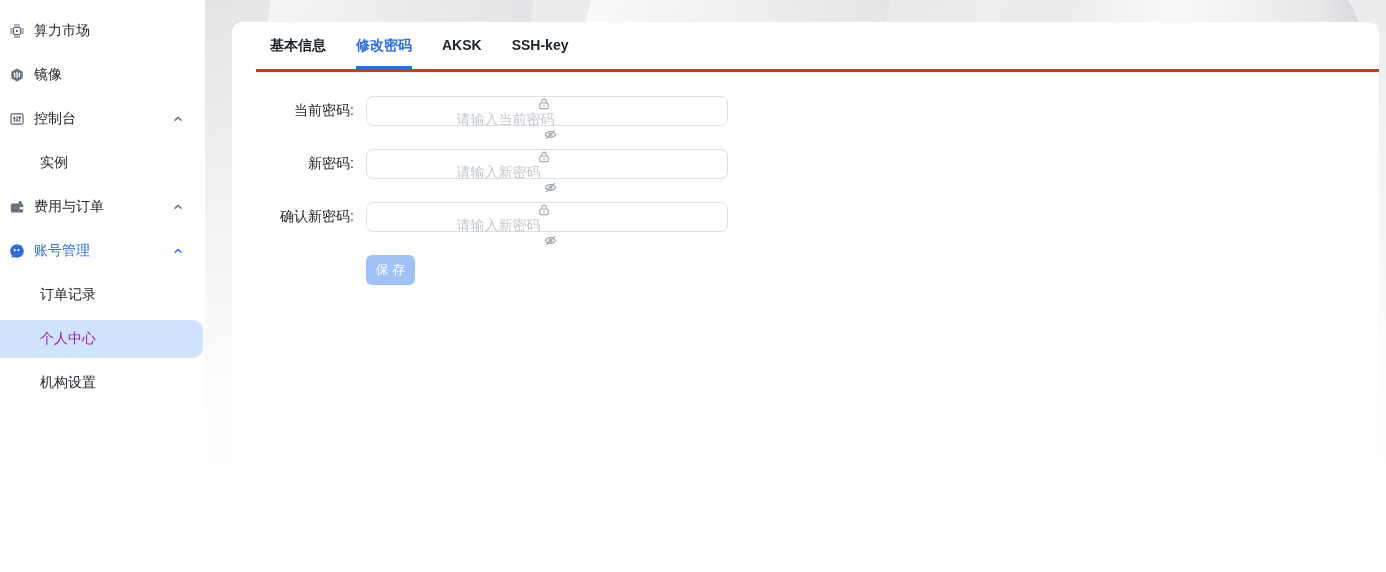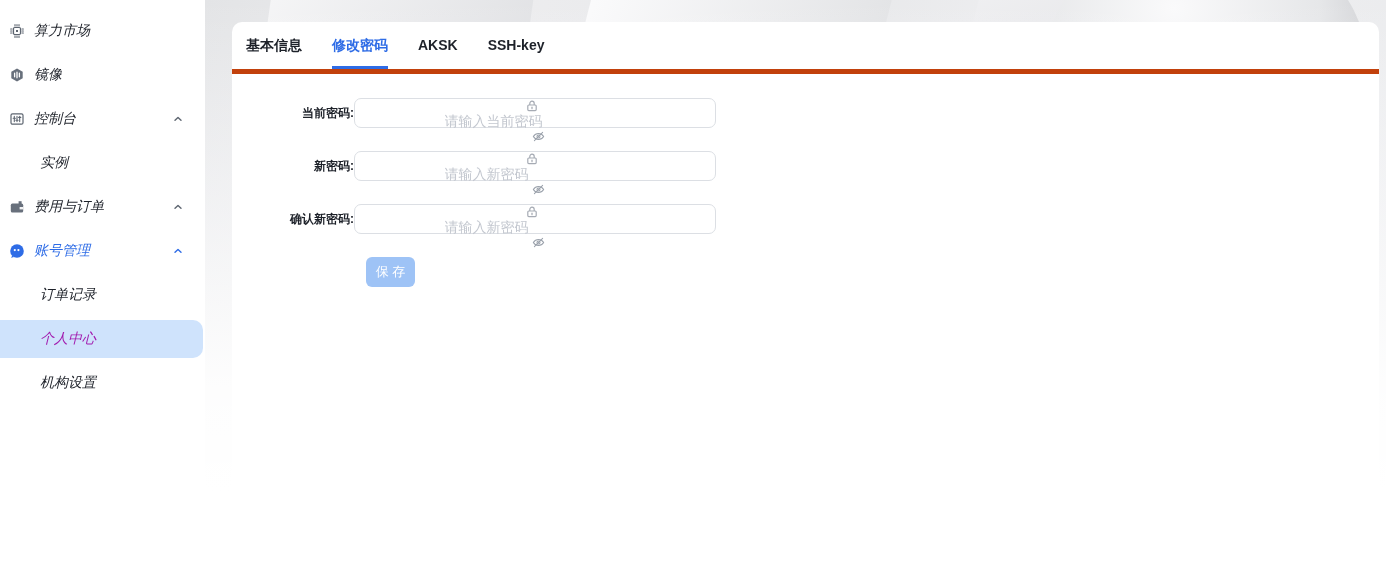--- a/index.html
+++ b/index.html
@@ -18,43 +18,43 @@
   .shape-c { left: 760px; top: -30px; width: 240px; height: 200px; background: linear-gradient(140deg,#f2f2f4,#d9dadd); transform: rotate(14deg); }
   .shape-d { right: 20px; top: -70px; width: 320px; height: 260px; border-radius: 50%;
     background: radial-gradient(circle at 40% 30%, #fafafb 0%, #e6e7e9 55%, #d7d8db 70%, #ececee 80%); }
   .shape-e { right: 120px; top: 90px; width: 200px; height: 300px; background: linear-gradient(160deg,#eeeef0,#d9dadd); transform: rotate(-10deg); }
   .shape-f { left: 180px; top: 120px; width: 160px; height: 420px; background: linear-gradient(180deg,#ececee,#f6f6f7); transform: skewX(-10deg); }
   .bg-fade { position: absolute; inset: 0;
     background: linear-gradient(180deg, rgba(255,255,255,0) 0%, rgba(253,253,254,0.55) 38%, rgba(255,255,255,0.92) 68%, #ffffff 86%); }
 
   
   .sidebar { position: absolute; left: 0; top: 0; width: 205px; height: 100%;
-    background: #ffffff; z-index: 3; padding-top: 9px; font-style: italic; }
+    background: #ffffff; z-index: 3; padding-top: 9px; }
   .nav-item { position: relative; height: 44px; display: flex; align-items: center; cursor: pointer; }
   .nav-item .ico { width: 16px; height: 16px; margin: 0 9px 0 9px; display: flex; align-items: center; justify-content: center; color: #5d6570; flex: none; }
   .nav-item .lbl { font-size: 14px; color: #1d2129; white-space: nowrap; position: relative; z-index: 1; }
   .nav-item.sub .lbl { margin-left: 40px; }
   .nav-item .chev { margin-left: auto; margin-right: 22px; display: flex; color: #5d6570; position: relative; z-index: 1; }
   .nav-item.blue .lbl, .nav-item.blue .chev, .nav-item.blue .ico { color: #2e6ce6; }
   .nav-item.selected .lbl { color: #a21caf; }
   .nav-item.selected::before { content: ""; position: absolute; left: 0; top: 3px;
     width: 203px; height: 38px; background: #cfe3fc; border-radius: 0 10px 10px 0; }
 
   
   .card { position: absolute; left: 232px; top: 22px; right: 7px; bottom: 0;
     background: #ffffff; border-radius: 10px 10px 0 0; z-index: 2; }
-  .tabs { display: flex; padding-left: 14px; border-bottom: 5px solid #c2410c; }
+  .tabs { display: flex; padding-left: 14px; border-bottom: 3px solid #c2410c; margin-left: 24px; }
   .tab { font-size: 14px; font-weight: 700; color: #1d2129; padding: 15px 0 11px;
     margin-right: 30px; border-bottom: 3px solid transparent; cursor: pointer; white-space: nowrap; }
   .tab.active { color: #2e6ce6; border-bottom-color: #2e6ce6; }
 
   
   .pwd-form { padding: 24px 0 0 26px; }
   .frow { display: flex; align-items: center; margin-bottom: 23px; }
-  .flabel { width: 96px; text-align: right; font-size: 12px; font-weight: 700; color: #1d2129; white-space: nowrap; }
+  .flabel { width: 96px; text-align: right; font-size: 14px; font-weight: 400; color: #1d2129; margin-right: 12px; white-space: nowrap; }
   .fbox { width: 362px; height: 30px; border: 1px solid #dcdfe4; border-radius: 7px;
     background: #fff; display: flex; align-items: center; padding: 0 10px; flex-direction: column; }
   .fbox .lock { display: flex; margin-right: 7px; flex: none; }
   .fbox input { flex: 1; min-width: 0; border: none; outline: none; font-size: 14px; color: #333;
     font-family: "Liberation Sans", "DejaVu Sans", sans-serif; background: transparent; }
   .fbox input::placeholder { color: #c3c7cf; }
   .eye-btn { background: none; border: none; padding: 0; margin-left: 6px; display: flex; cursor: pointer; flex: none; }
   .save-btn { margin-left: 108px; width: 49px; height: 30px; border: none; border-radius: 6px;
     background: #9ec3f6; color: #ffffff; font-size: 13px; cursor: pointer; white-space: nowrap;
     font-family: "Liberation Sans", "DejaVu Sans", sans-serif; }

